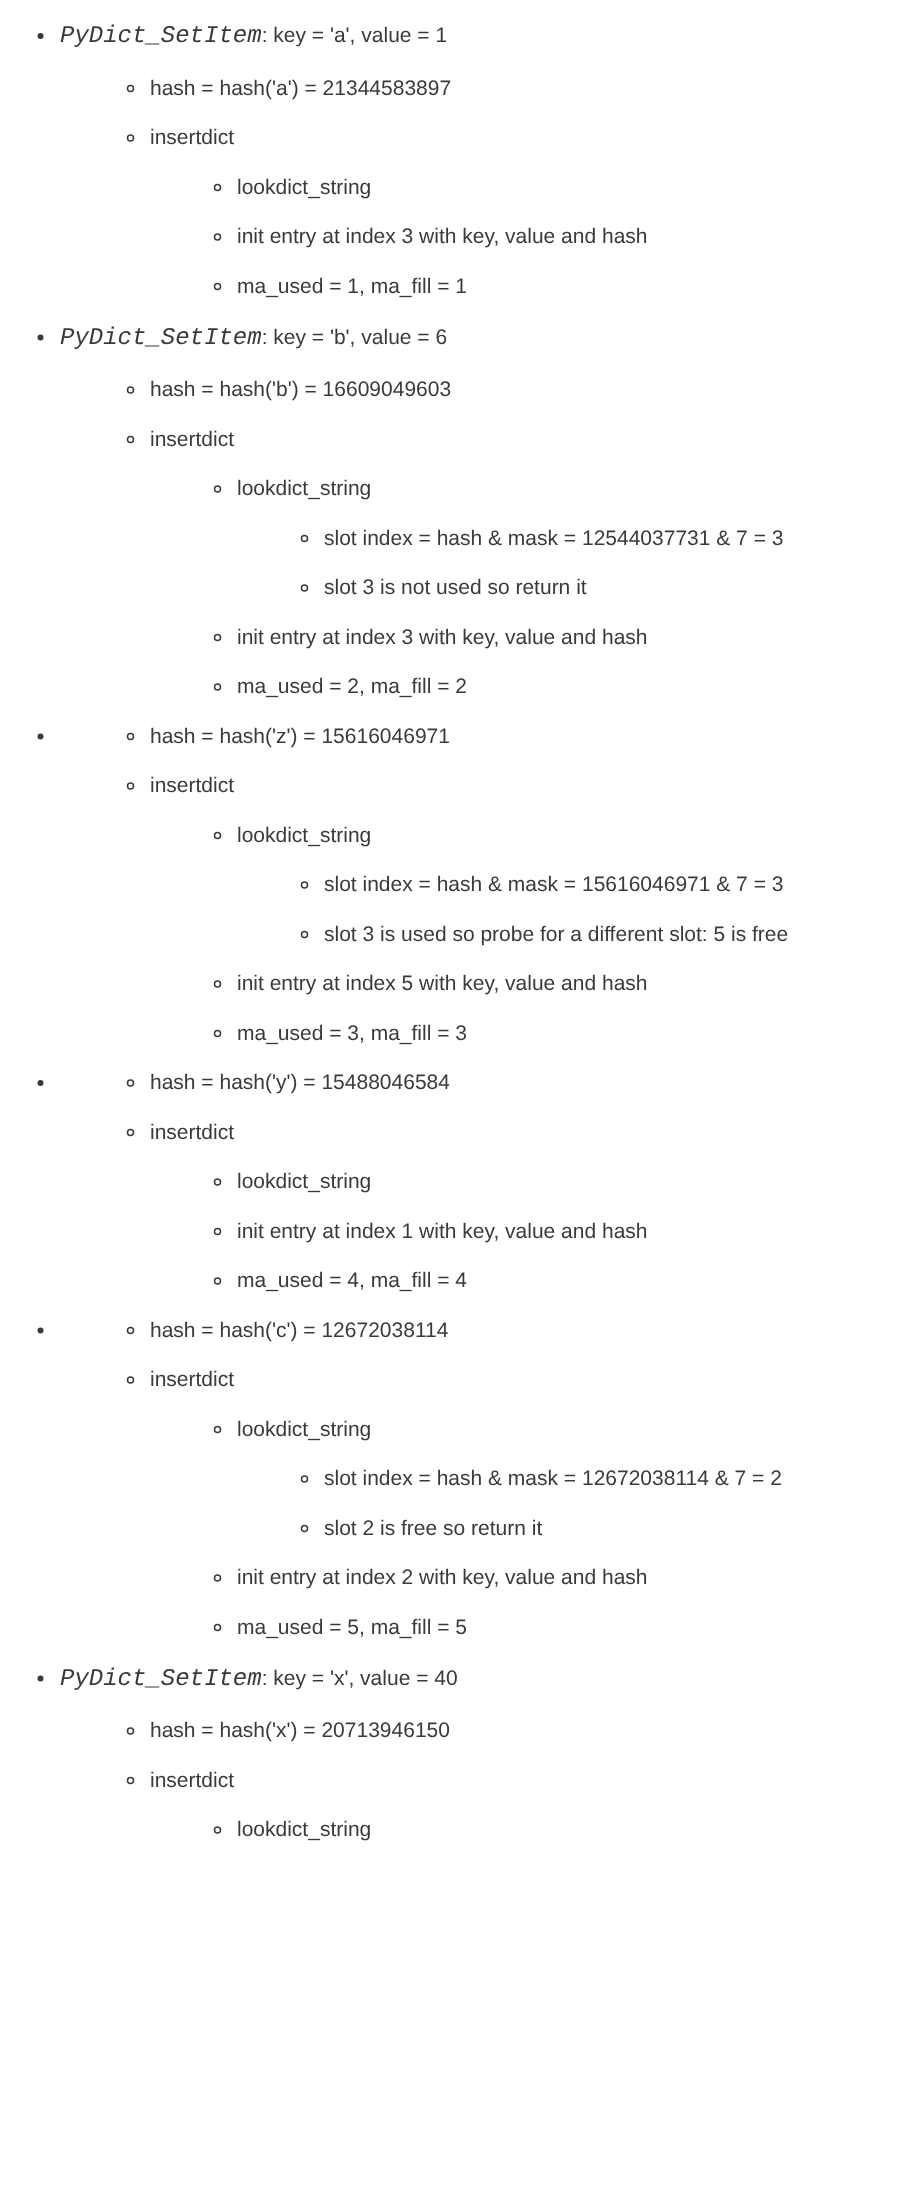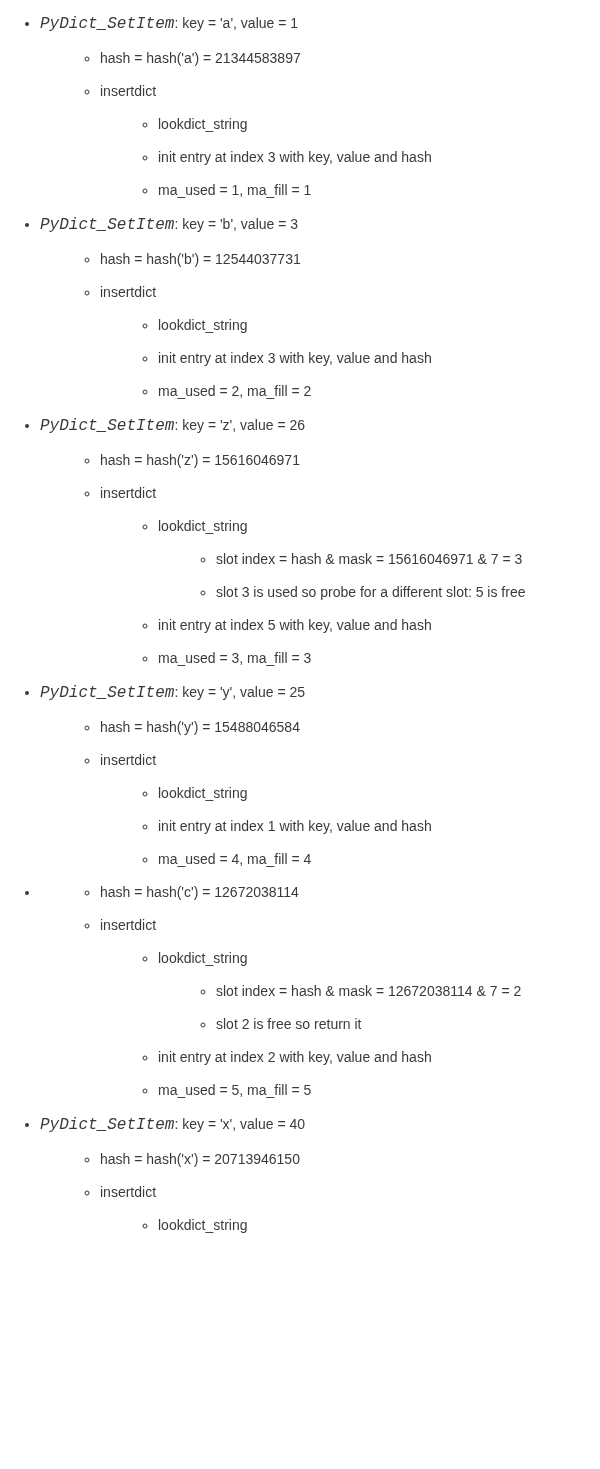--- a/index.html
+++ b/index.html
@@ -51,40 +51,43 @@
 
 <ul class="outer" id="root">
     <li><span><span class="fn">PyDict_SetItem</span><span>: key = 'a', value = 1</span></span><ul class="circle1">
         <li>hash = hash('a') = 21344583897</li>
         <li><span>insertdict</span><ul class="circle2">
             <li><span>lookdict_string</span></li>
             <li>init entry at index 3 with key, value and hash</li>
             <li>ma_used = 1, ma_fill = 1</li>
           </ul></li>
       </ul></li>
-    <li><span><span class="fn">PyDict_SetItem</span><span>: key = 'b', value = 3</span></span><ul class="circle1">
-        <li>hash = hash('b') = 12544037731</li>
+    <li><span><span class="fn">PyDict_SetItem</span><span>: key = 'b', value = 6</span></span><ul class="circle1">
+        <li>hash = hash('b') = 16609049603</li>
         <li><span>insertdict</span><ul class="circle2">
-            <li><span>lookdict_string</span></li>
+            <li><span>lookdict_string</span><ul class="circle3">
+                <li>slot index = hash &amp; mask = 12544037731 &amp; 7 = 3</li>
+                <li>slot 3 is not used so return it</li>
+              </ul></li>
             <li>init entry at index 3 with key, value and hash</li>
             <li>ma_used = 2, ma_fill = 2</li>
           </ul></li>
       </ul></li>
-    <li><span><span class="fn">PyDict_SetItem</span><span>: key = 'z', value = 26</span></span><ul class="circle1">
+    <li><ul class="circle1">
         <li>hash = hash('z') = 15616046971</li>
         <li><span>insertdict</span><ul class="circle2">
             <li><span>lookdict_string</span><ul class="circle3">
                 <li>slot index = hash &amp; mask = 15616046971 &amp; 7 = 3</li>
                 <li>slot 3 is used so probe for a different slot: 5 is free</li>
               </ul></li>
             <li>init entry at index 5 with key, value and hash</li>
             <li>ma_used = 3, ma_fill = 3</li>
           </ul></li>
       </ul></li>
-    <li><span><span class="fn">PyDict_SetItem</span><span>: key = 'y', value = 25</span></span><ul class="circle1">
+    <li><ul class="circle1">
         <li>hash = hash('y') = 15488046584</li>
         <li><span>insertdict</span><ul class="circle2">
             <li><span>lookdict_string</span></li>
             <li>init entry at index 1 with key, value and hash</li>
             <li>ma_used = 4, ma_fill = 4</li>
           </ul></li>
       </ul></li>
     <li><ul class="circle1">
         <li>hash = hash('c') = 12672038114</li>
         <li><span>insertdict</span><ul class="circle2">

